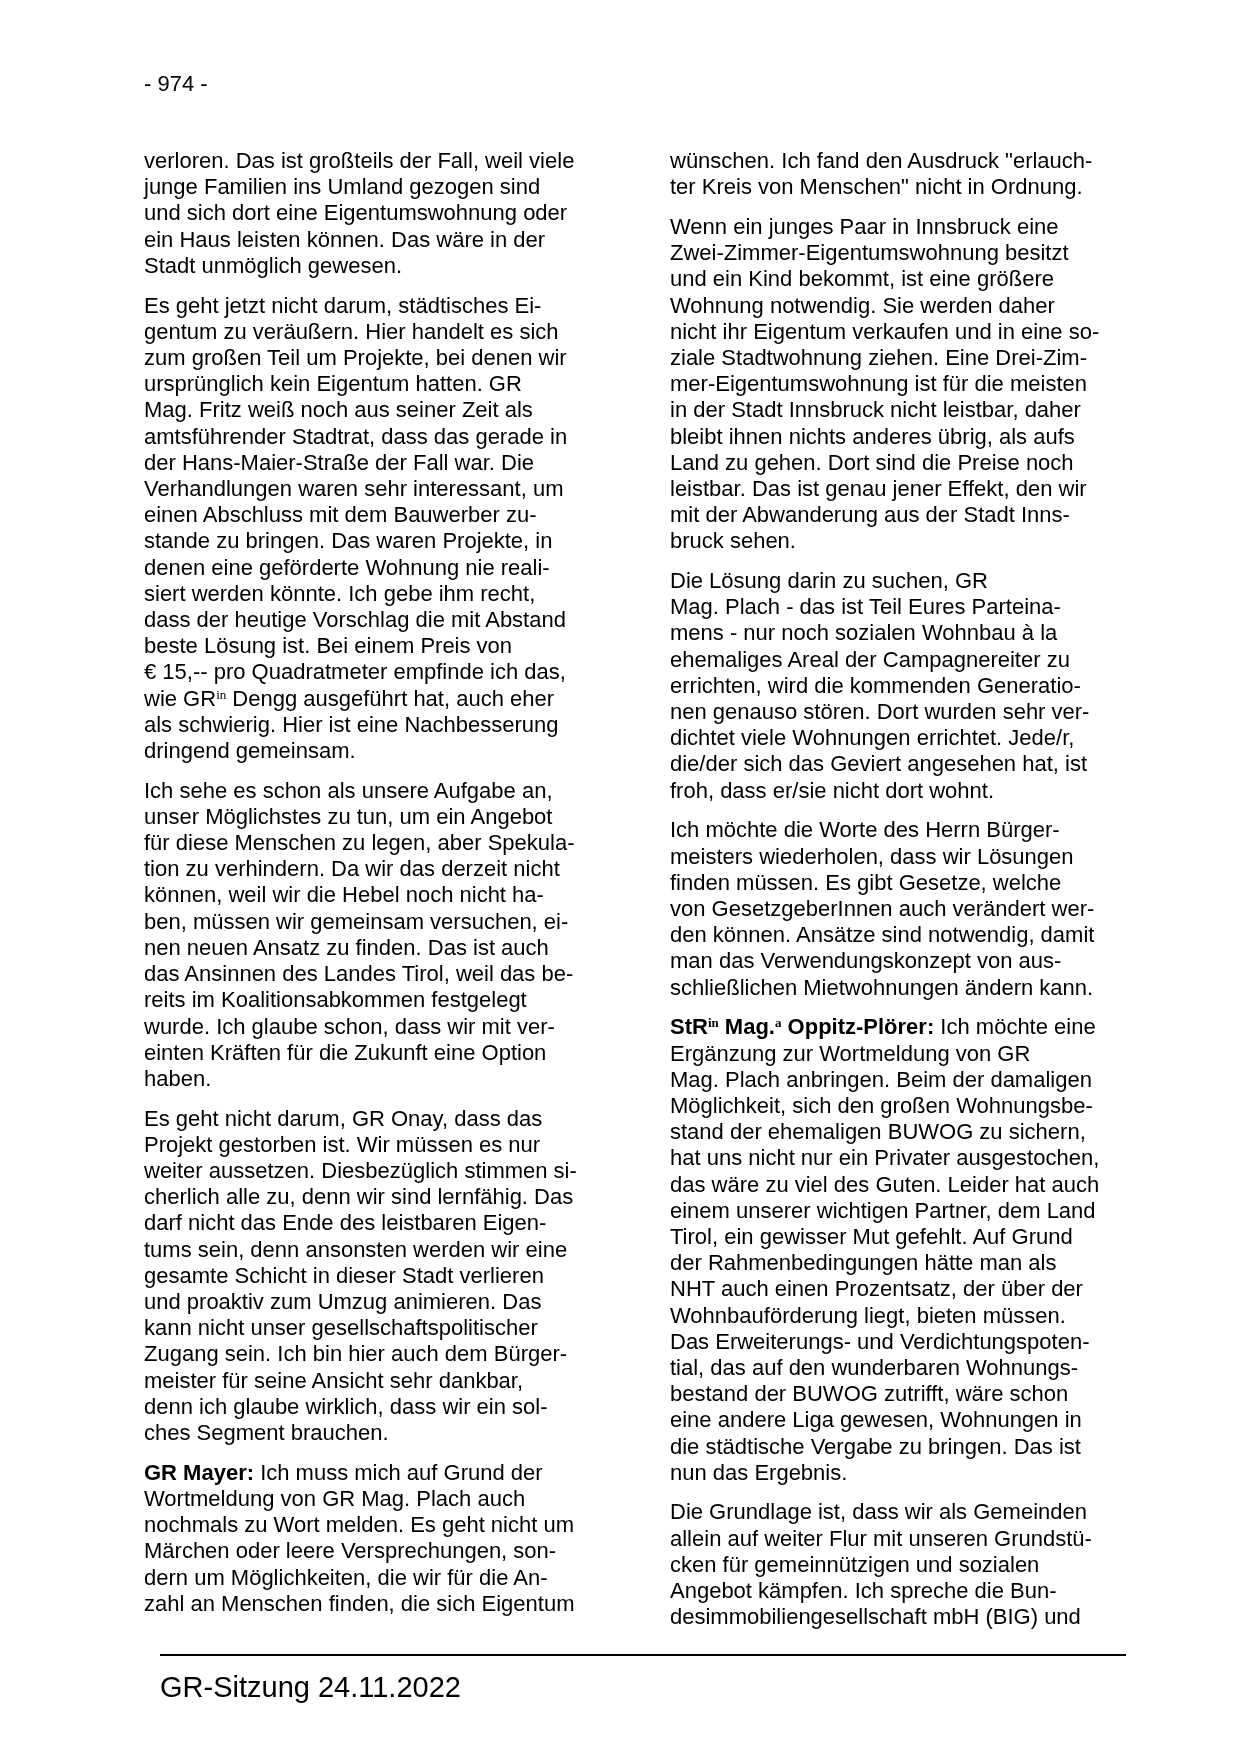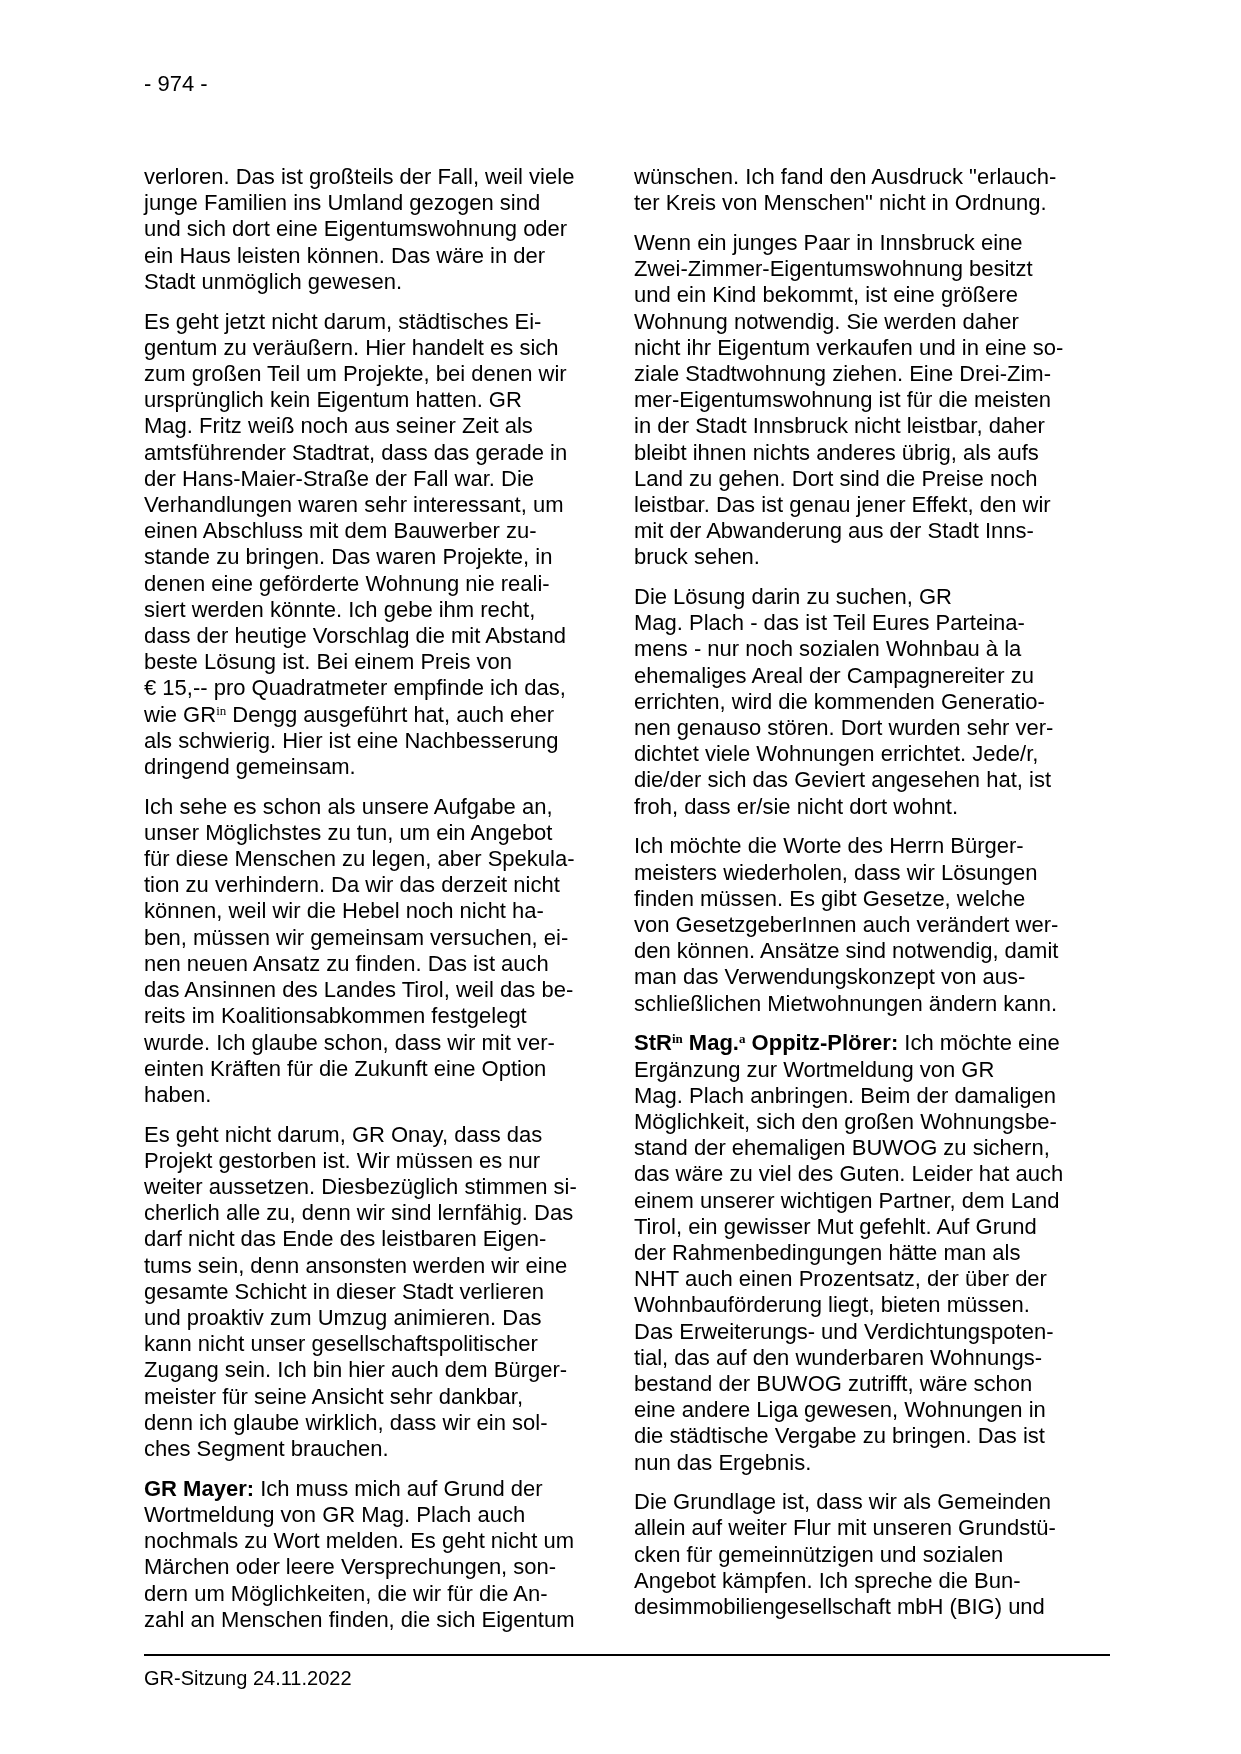--- a/index.html
+++ b/index.html
@@ -22,24 +22,24 @@
     top: 71px;
     width: 966px;
     text-align: left;
     font-size: 22px;
     line-height: 26px;
     white-space: pre;
   }
   .body-text {
     position: absolute;
     left: 144px;
-    top: 164px;
+    top: 148px;
     width: 974px;
     display: flex;
-    gap: 42px;
+    gap: 78px;
   }
   .col {
     width: 448px;
   }
   .col p {
     margin: 0 0 13.5px 0;
     font-size: 22px;
     line-height: 26.2px;
   }
   .ln {
@@ -51,26 +51,26 @@
   }
   sup {
     font-size: 13px;
     line-height: 0;
     vertical-align: 7px;
     font-family: Liberation Serif, serif;
   }
   sup.b { font-weight: bold; }
   .footer {
     position: absolute;
-    left: 144px;
+    left: 160px;
     top: 1654px;
     width: 966px;
     border-top: 2px solid #000000;
-    padding-top: 9px;
-    font-size: 20px;
+    padding-top: 18px;
+    font-size: 29px;
     line-height: 26px;
   }
 </style>
 </head>
 <body>
 
 <div class="page">
 
   <div class="pageno">- 974 -</div>
 
@@ -180,20 +180,21 @@
           <span class="ln"><span>den können. Ansätze sind notwendig, damit</span></span>
           <span class="ln"><span>man das Verwendungskonzept von aus-</span></span>
           <span class="ln"><span>schließlichen Mietwohnungen ändern kann.</span></span>
         </p>
         <p>
           <span class="ln"><span class="b">StR</span><sup class="b">in</sup><span class="b"> Mag.</span><sup class="b">a</sup><span class="b"> Oppitz-Plörer:</span><span> Ich möchte eine</span></span>
           <span class="ln"><span>Ergänzung zur Wortmeldung von GR</span></span>
           <span class="ln"><span>Mag. Plach anbringen. Beim der damaligen</span></span>
           <span class="ln"><span>Möglichkeit, sich den großen Wohnungsbe-</span></span>
           <span class="ln"><span>stand der ehemaligen BUWOG zu sichern,</span></span>
+          <span class="ln"><span>hat uns nicht nur ein Privater ausgestochen,</span></span>
           <span class="ln"><span>das wäre zu viel des Guten. Leider hat auch</span></span>
           <span class="ln"><span>einem unserer wichtigen Partner, dem Land</span></span>
           <span class="ln"><span>Tirol, ein gewisser Mut gefehlt. Auf Grund</span></span>
           <span class="ln"><span>der Rahmenbedingungen hätte man als</span></span>
           <span class="ln"><span>NHT auch einen Prozentsatz, der über der</span></span>
           <span class="ln"><span>Wohnbauförderung liegt, bieten müssen.</span></span>
           <span class="ln"><span>Das Erweiterungs- und Verdichtungspoten-</span></span>
           <span class="ln"><span>tial, das auf den wunderbaren Wohnungs-</span></span>
           <span class="ln"><span>bestand der BUWOG zutrifft, wäre schon</span></span>
           <span class="ln"><span>eine andere Liga gewesen, Wohnungen in</span></span>

